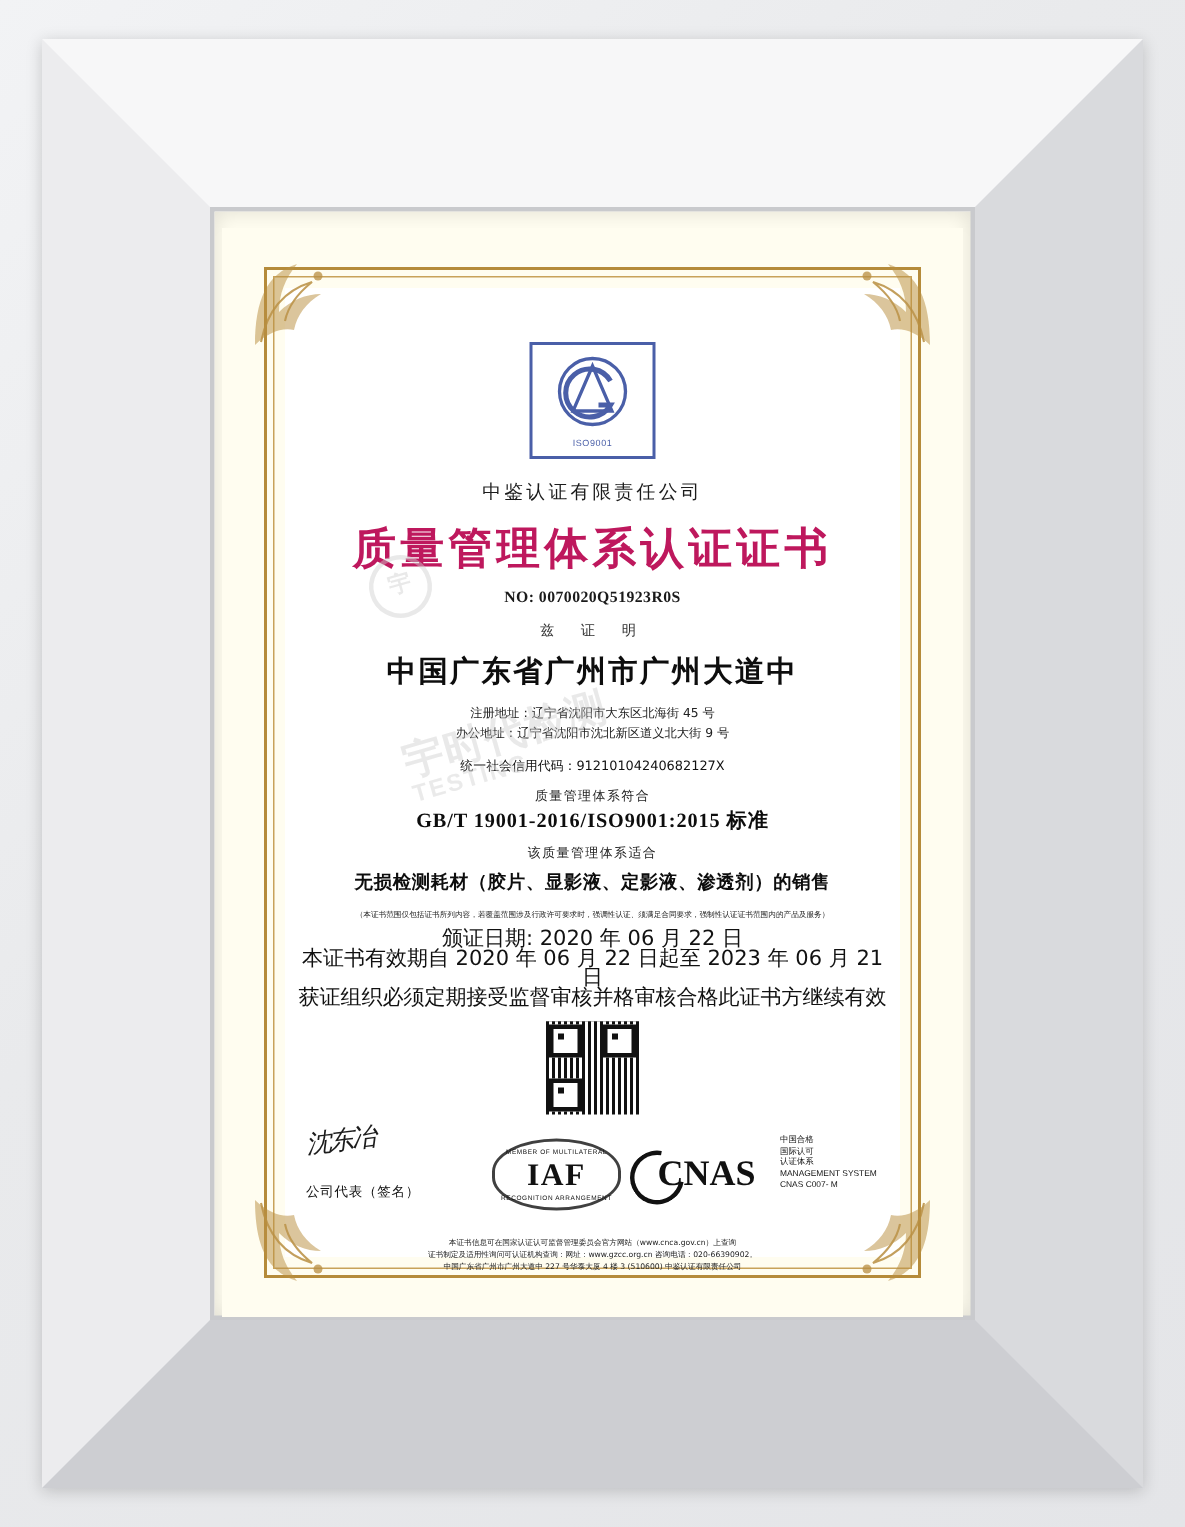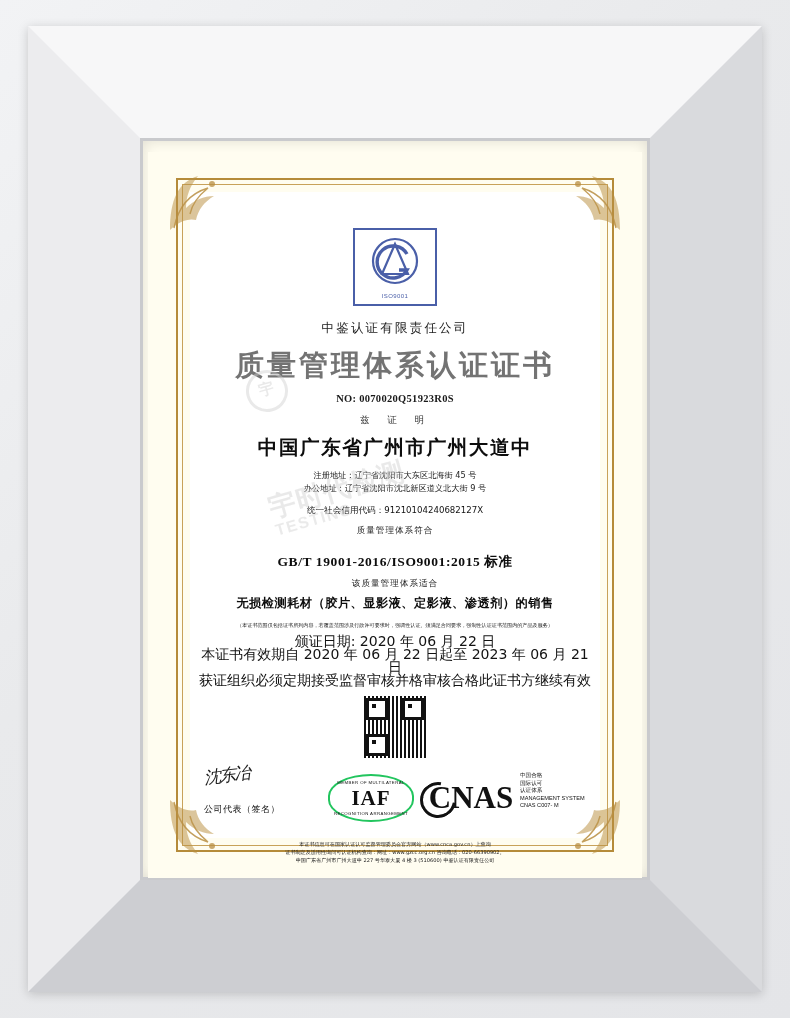--- a/index.html
+++ b/index.html
@@ -144,21 +144,21 @@
     font-size: 12.5px;
     letter-spacing: 2.2px;
     color: #1b1b1b;
     font-family: "DejaVu Sans", sans-serif;
   }
   .main-title {
     margin-top: 9px;
     font-size: 29px;
     font-weight: bold;
     letter-spacing: 3px;
-    color: #737373;
+    color: #be185d;
     font-family: "DejaVu Sans", sans-serif;
   }
   .cert-no {
     margin-top: 7px;
     font-size: 10.5px;
     font-weight: bold;
     letter-spacing: .3px;
     font-family: "Liberation Serif", serif;
   }
   .hereby {
@@ -190,21 +190,21 @@
     font-family: "DejaVu Sans", sans-serif;
   }
   .conform-lead {
     margin-top: 8px;
     font-size: 8.6px;
     letter-spacing: 1px;
     color: #222;
     font-family: "DejaVu Sans", sans-serif;
   }
   .standard {
-    margin-top: 16px;
+    margin-top: 1px;
     font-size: 13.5px;
     font-weight: bold;
     letter-spacing: .6px;
     color: #0d0d0d;
     font-family: "Liberation Serif", serif;
   }
   .scope-lead {
     margin-top: 7px;
     font-size: 8.6px;
     letter-spacing: 1px;
@@ -286,21 +286,21 @@
     letter-spacing: .5px;
     color: #111;
     font-family: "DejaVu Sans", sans-serif;
   }
   .iaf {
     position: absolute;
     left: 132px;
     top: 2px;
     width: 86px;
     height: 48px;
-    border: 2px solid #22c55e;
+    border: 2px solid #404040;
     border-radius: 50%/46%;
     box-sizing: border-box;
     color: #111;
   }
   .iaf .big {
     font-family: "Liberation Serif", serif;
     font-weight: bold;
     font-size: 21px;
     letter-spacing: 1px;
     line-height: 44px;
@@ -319,21 +319,21 @@
     position: absolute;
     left: 228px;
     top: 6px;
     width: 94px;
     height: 40px;
     color: #111;
   }
   .cnas .word {
     font-family: "Liberation Serif", serif;
     font-weight: bold;
-    font-size: 31px;
+    font-size: 24px;
     letter-spacing: 0px;
     line-height: 40px;
   }
   .cnas .swoosh {
     position: absolute;
     left: -4px; top: 4px;
     width: 30px; height: 30px;
     border: 3px solid #111;
     border-radius: 50%;
     border-right-color: transparent;

